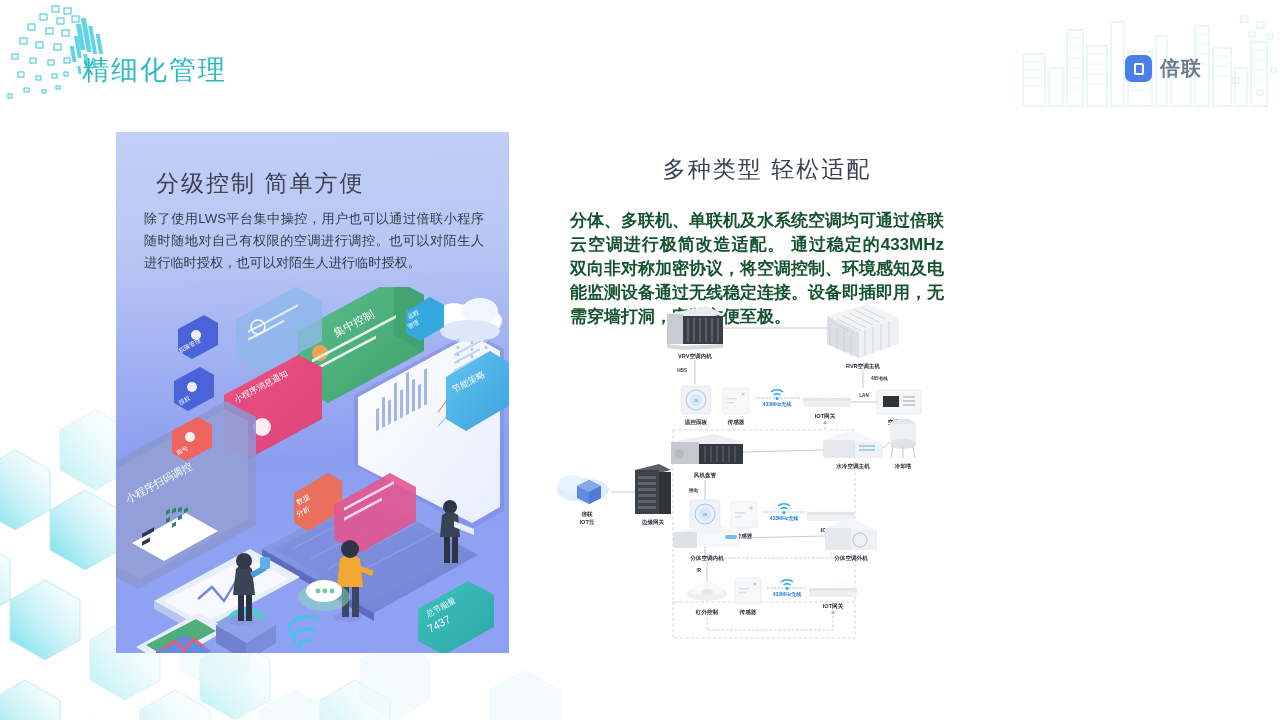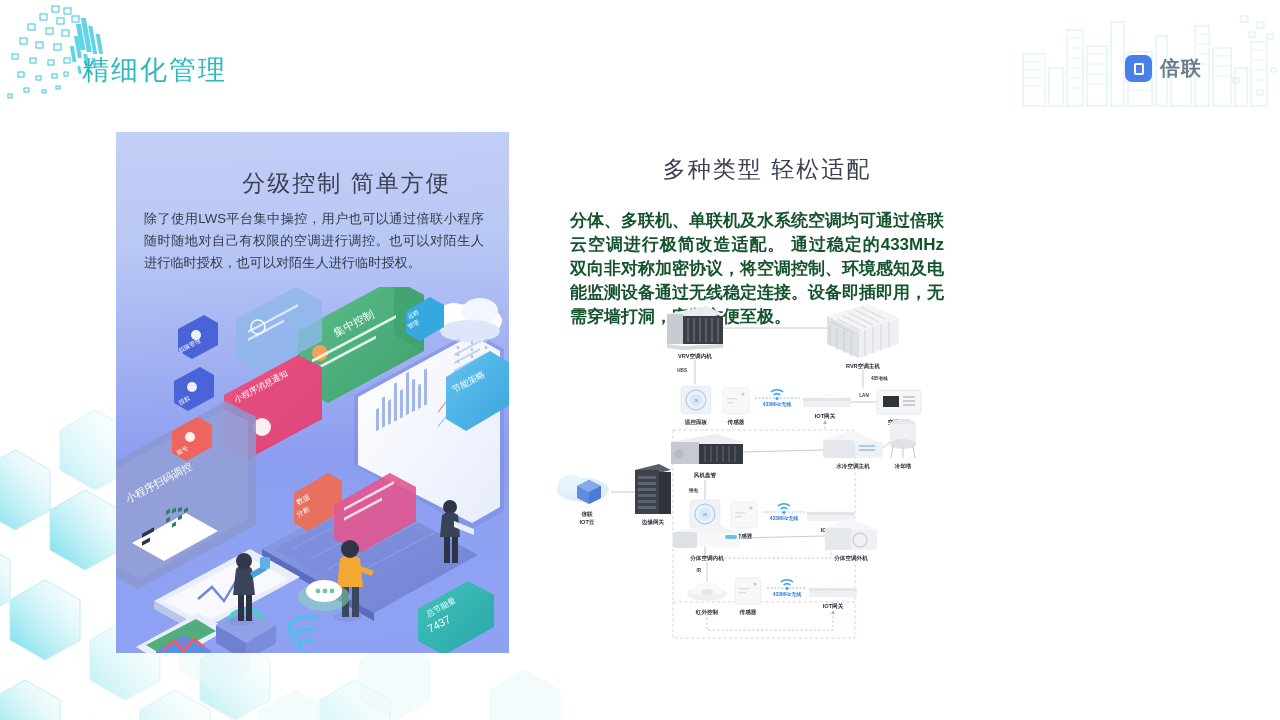--- a/index.html
+++ b/index.html
@@ -34,21 +34,21 @@
   #brand-mark i { display:block; width: 10px; height: 12px; border: 2px solid #ffffff; border-radius: 2px;}
   #brand-name { font-size: 20px; color: #6b7a8d; letter-spacing: 1px; font-weight: 700;}
 
   
   #left-card {
     position: absolute; left: 116px; top: 132px; width: 393px; height: 521px;
     background: linear-gradient(178deg,#c2cff6 0%, #b9c7f4 22%, #8c9df0 62%, #8fa2f2 78%, #8ea1f3 100%);
     overflow: hidden;
   }
   #left-card-heading {
-    position: absolute; top: 36px; left: 14px; width: 100%; text-align: center;
+    position: absolute; top: 36px; left: 0; width: 100%; text-align: left;
     font-size: 23px; color: #3a3f52; letter-spacing: 2px; padding-left: 40px;
   }
   #left-card-body {
     position: absolute; top: 76px; left: 28px; width: 340px;
     font-size: 13.2px; line-height: 22px; color: #343a4d; text-align: justify;
   }
 
   
   #right-col { position: absolute; left: 562px; top: 154px; width: 400px; }
   #right-heading {

